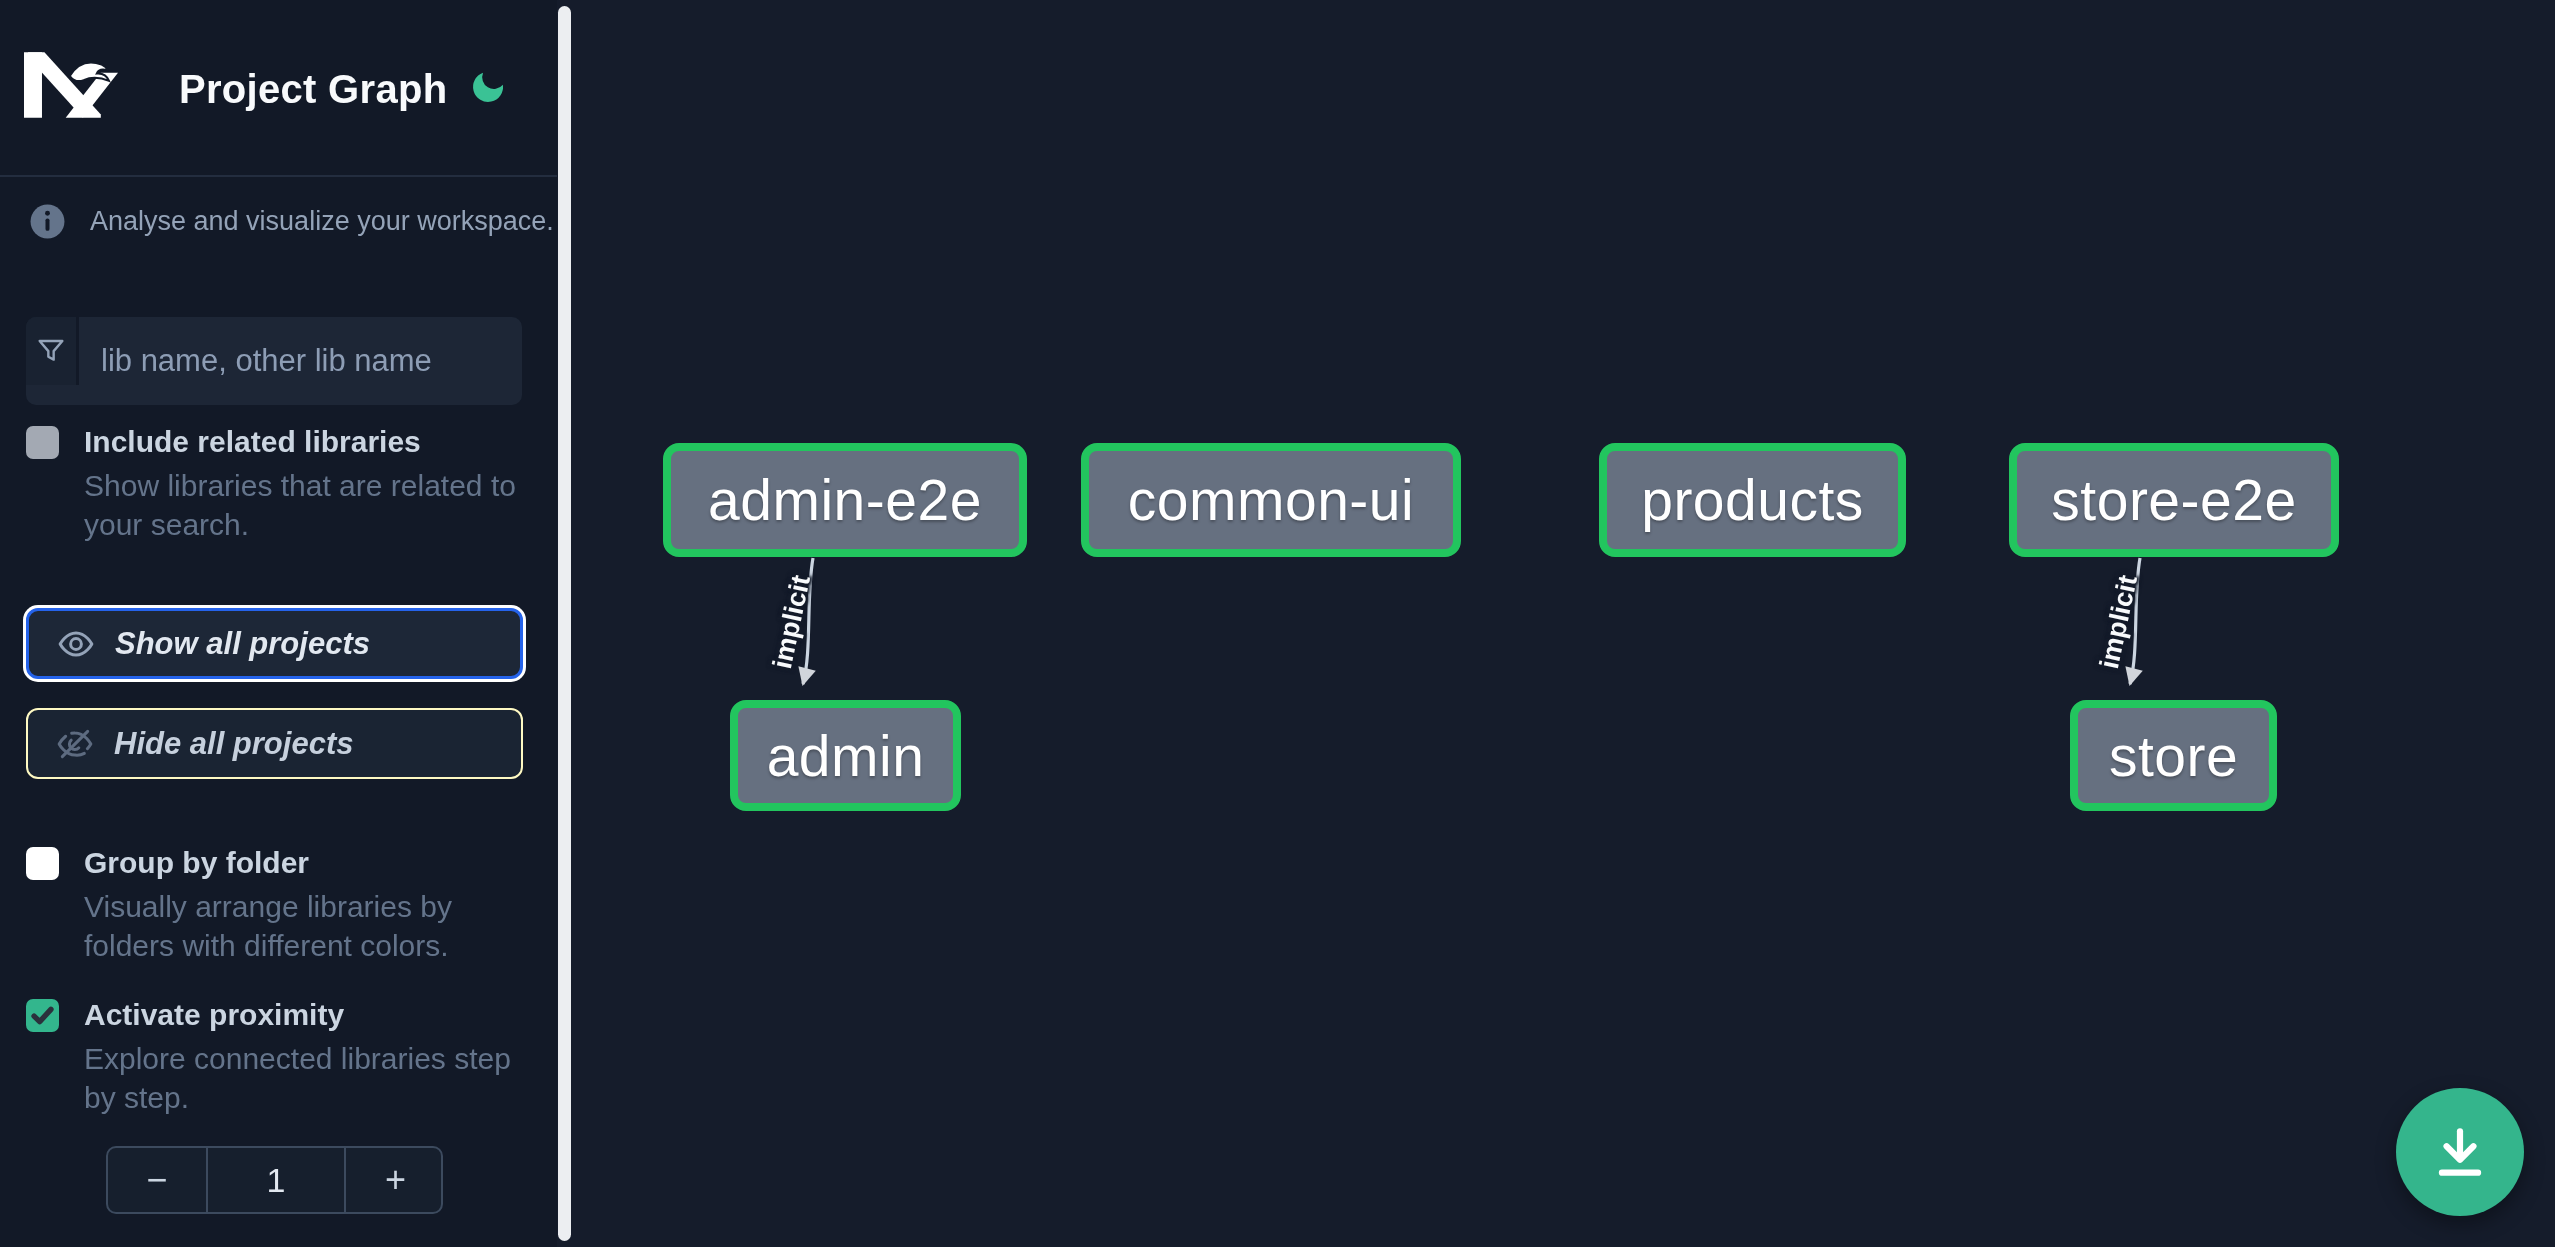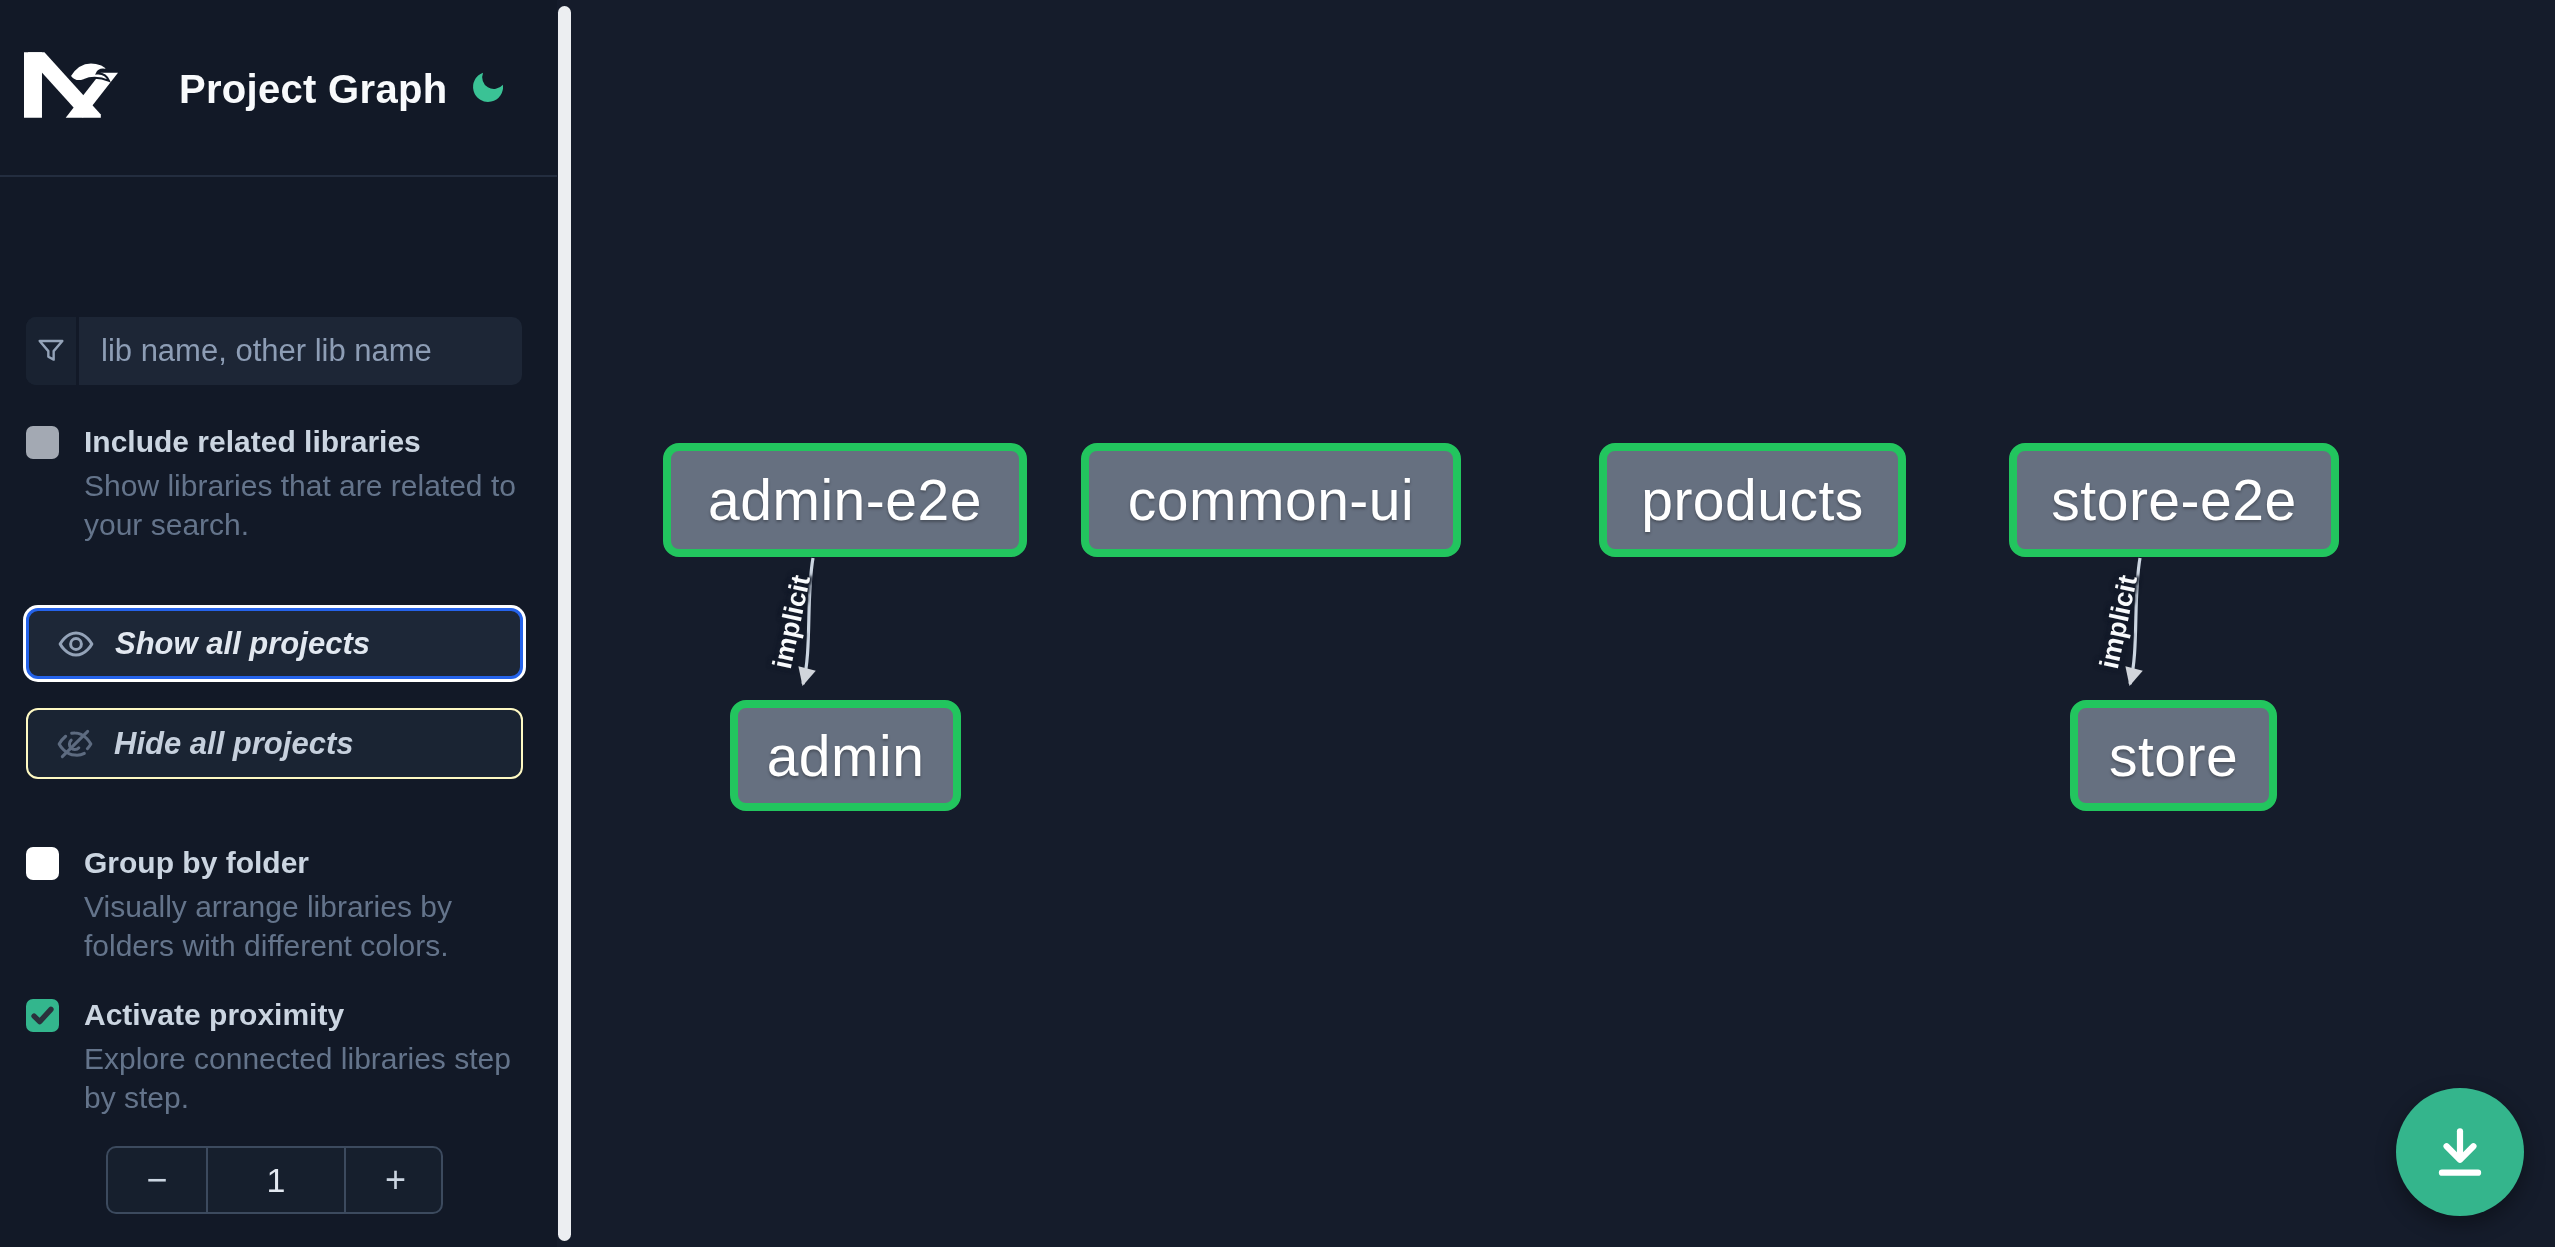--- a/index.html
+++ b/index.html
@@ -36,21 +36,21 @@
   .app-title { position:absolute; left:179px; top:67px; font-size:40px; font-weight:700;
                color:#f8fafc; letter-spacing:.3px; }
   .theme-toggle { position:absolute; left:464px; top:64px; width:48px; height:48px;
                background:none; border:none; cursor:pointer; }
   .header-divider { position:absolute; left:0; top:175px; width:557px; height:2px;
                background:#232d3f; }
 
   .tagline { position:absolute; left:29px; top:203px; display:flex; align-items:center; gap:24px; }
   .tagline-text { color:#94a3b8; font-size:27px; font-weight:500; }
 
-  .searchbox { position:absolute; left:26px; top:317px; width:496px; height:68px;
+  .searchbox { position:absolute; left:26px; top:317px; width:496px; height:88px;
                border-radius:10px; background:#1d2636; display:flex; overflow:hidden; }
   .search-iconcell { width:68px; height:68px; background:#192231; display:flex;
                align-items:center; justify-content:center; border-right:3px solid #121927; }
   .searchbox input { flex:1; background:transparent; border:none; outline:none;
                padding:0 22px; color:#cbd5e1; font-size:31px;
                font-family:"Liberation Sans", sans-serif; }
   .searchbox input::placeholder { color:#8d9db5; opacity:1; }
 
   .toggle { position:absolute; left:26px; display:flex; gap:25px; width:505px; }
   .cb { width:33px; height:33px; border-radius:7px; flex:0 0 33px; margin-top:2px;
@@ -132,20 +132,28 @@
       </svg>
       <div class="app-title">Project Graph</div>
       <button class="theme-toggle">
         <svg width="40" height="40" viewBox="0 0 24 24" style="transform:rotate(-14deg)">
           <path d="M21 12.79A9 9 0 1 1 11.21 3 7 7 0 0 0 21 12.79z" fill="#3ac295"></path>
         </svg>
       </button>
       <div class="header-divider"></div>
     </div>
 
+    <div class="tagline">
+      <svg width="37" height="37" viewBox="0 0 24 24">
+        <circle cx="12" cy="12" r="11" fill="#64748b"></circle>
+        <rect x="10.7" y="10" width="2.6" height="8" rx="1.2" fill="#121927"></rect>
+        <circle cx="12" cy="6.6" r="1.6" fill="#121927"></circle>
+      </svg>
+      <span class="tagline-text">Analyse and visualize your workspace.</span>
+    </div>
 
     <div class="searchbox">
       <div class="search-iconcell">
         <svg width="32" height="32" viewBox="0 0 24 24" fill="none" stroke="#94a3b8" stroke-width="1.8" stroke-linejoin="round" stroke-linecap="round">
           <path d="M3.5 4.5h17l-6.5 7.6v6.4l-4-2.2v-4.2z"></path>
         </svg>
       </div>
       <input type="text" placeholder="lib name, other lib name" style="">
     </div>
 

